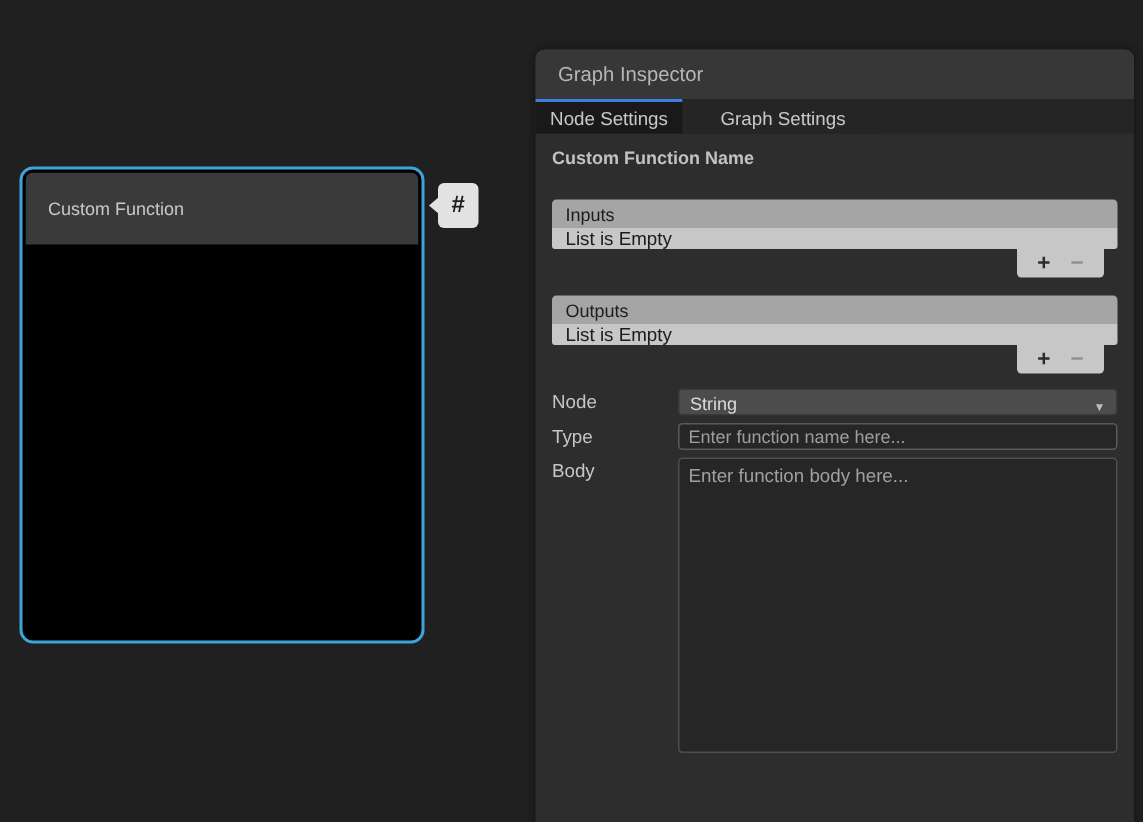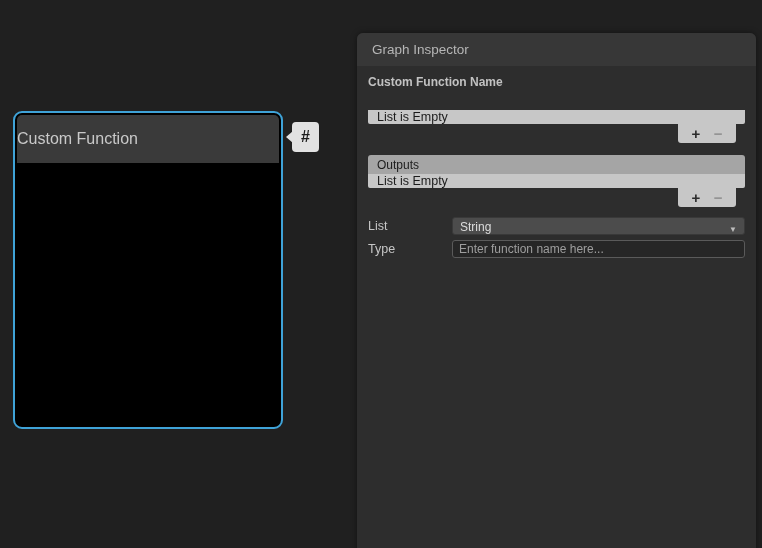--- a/index.html
+++ b/index.html
@@ -12,22 +12,22 @@
 
   
   .node{
     position:absolute;left:13px;top:111px;width:270px;height:318px;
     border:2px solid #3fa3d8;border-radius:9px;background:#000;
     padding:2px;box-sizing:border-box;
   }
   .node-inner{width:100%;height:100%;border-radius:5px;overflow:hidden;background:#000;}
   .node-header{
     height:48px;background:#3a3a3a;border-bottom:1px solid #000;
-    display:flex;align-items:center;
-    color:#c9c9c9;font-size:16px;
+    display:flex;align-items:center;padding-left:15px;
+    color:#c9c9c9;font-size:12px;
   }
   .node-body{height:calc(100% - 49px);background:#000;}
 
   .badge{
     position:absolute;left:292px;top:122px;width:27px;height:30px;
     background:#e2e2e2;border-radius:4px;
     display:flex;align-items:center;justify-content:center;
     color:#1b1b1b;font-weight:bold;font-size:16px;
   }
   .badge::before{
@@ -122,26 +122,37 @@
   </div>
 
 </div>
 
 <div class="panel">
 
   <div class="panel-title">
     <span>Graph Inspector</span>
   </div>
 
+  <div class="tabstrip">
+    <div class="tab active">
+      <span>Node Settings</span>
+    </div>
+    <div class="tab inactive">
+      <span>Graph Settings</span>
+    </div>
+  </div>
 
   <div class="content">
 
     <div class="heading">Custom Function Name</div>
 
     <div class="rlist">
+      <div class="rlist-header">
+        <span>Inputs</span>
+      </div>
       <div class="rlist-row">
         <span>List is Empty</span>
       </div>
       <div class="rlist-footer">
         <div class="footer-box">
           <span class="btn-add">+</span>
           <span class="btn-remove">−</span>
         </div>
       </div>
     </div>
@@ -157,28 +168,32 @@
         <div class="footer-box">
           <span class="btn-add">+</span>
           <span class="btn-remove">−</span>
         </div>
       </div>
     </div>
 
     <div class="fields">
 
       <div class="field-row">
-        <div class="field-label">List</div>
+        <div class="field-label">Node</div>
         <div class="dropdown">
           <span>String</span>
           <span class="dd-arrow">▼</span>
         </div>
       </div>
 
       <div class="field-row">
         <div class="field-label">Type</div>
         <input type="text" class="text-input" placeholder="Enter function name here..." style="">
       </div>
 
+      <div class="field-row">
+        <div class="field-label">Body</div>
+        <textarea class="text-area" placeholder="Enter function body here..." style=""></textarea>
+      </div>
 
     </div>
   </div>
 </div>
 
 </body></html>

